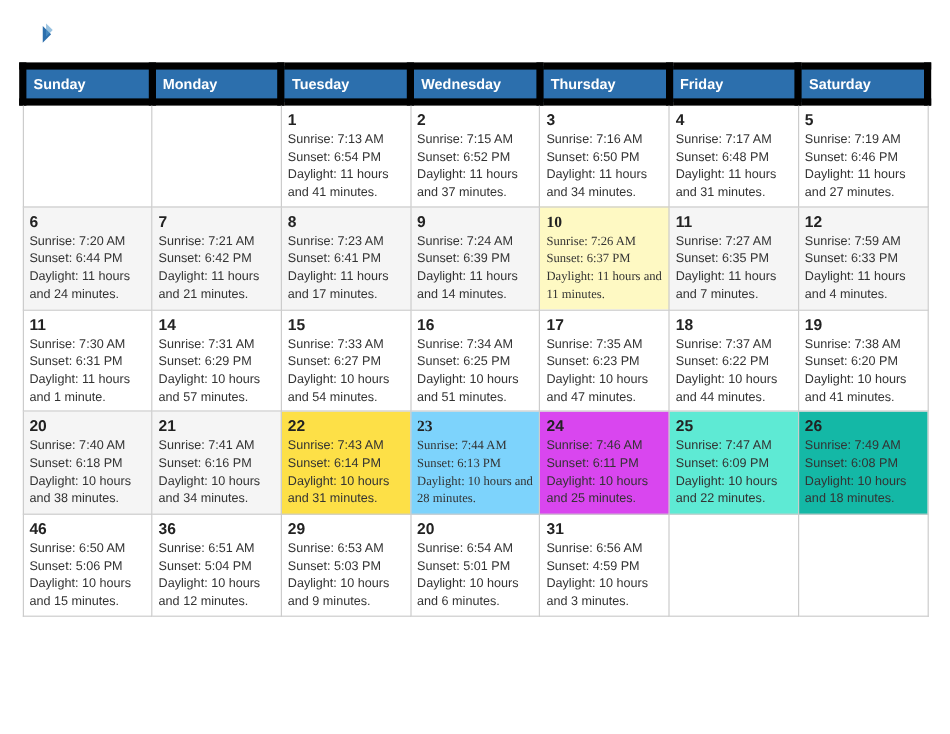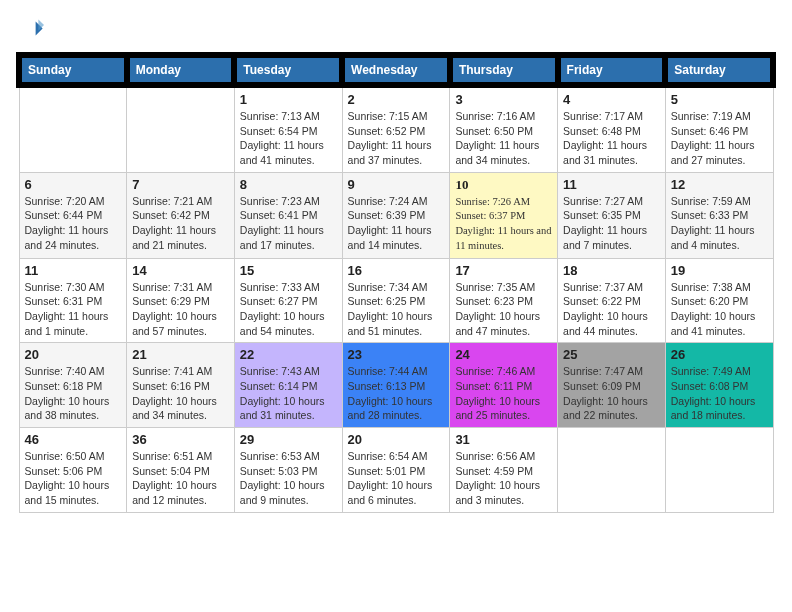--- a/index.html
+++ b/index.html
@@ -248,39 +248,39 @@
           <div class="day-info">Sunrise: 7:40 AM
 Sunset: 6:18 PM
 Daylight: 10 hours and 38 minutes.</div>
         </td>
         <td style="background: rgb(245, 245, 245);">
           <span class="day-number">21</span>
           <div class="day-info">Sunrise: 7:41 AM
 Sunset: 6:16 PM
 Daylight: 10 hours and 34 minutes.</div>
         </td>
-        <td style="background: #c4b5fd; margin-top: 39px;">
+        <td style="background: #fde047; margin-top: 39px;">
           <span class="day-number">22</span>
           <div class="day-info">Sunrise: 7:43 AM
 Sunset: 6:14 PM
 Daylight: 10 hours and 31 minutes.</div>
         </td>
-        <td style="background: #3b82f6;">
+        <td style="background: #7dd3fc; font-family: Liberation Serif, serif;">
           <span class="day-number">23</span>
           <div class="day-info">Sunrise: 7:44 AM
 Sunset: 6:13 PM
 Daylight: 10 hours and 28 minutes.</div>
         </td>
         <td style="background: #d946ef;">
           <span class="day-number">24</span>
           <div class="day-info">Sunrise: 7:46 AM
 Sunset: 6:11 PM
 Daylight: 10 hours and 25 minutes.</div>
         </td>
-        <td style="background: #a3a3a3;">
+        <td style="background: #5eead4;">
           <span class="day-number">25</span>
           <div class="day-info">Sunrise: 7:47 AM
 Sunset: 6:09 PM
 Daylight: 10 hours and 22 minutes.</div>
         </td>
         <td style="background: #14b8a6;">
           <span class="day-number">26</span>
           <div class="day-info">Sunrise: 7:49 AM
 Sunset: 6:08 PM
 Daylight: 10 hours and 18 minutes.</div>

